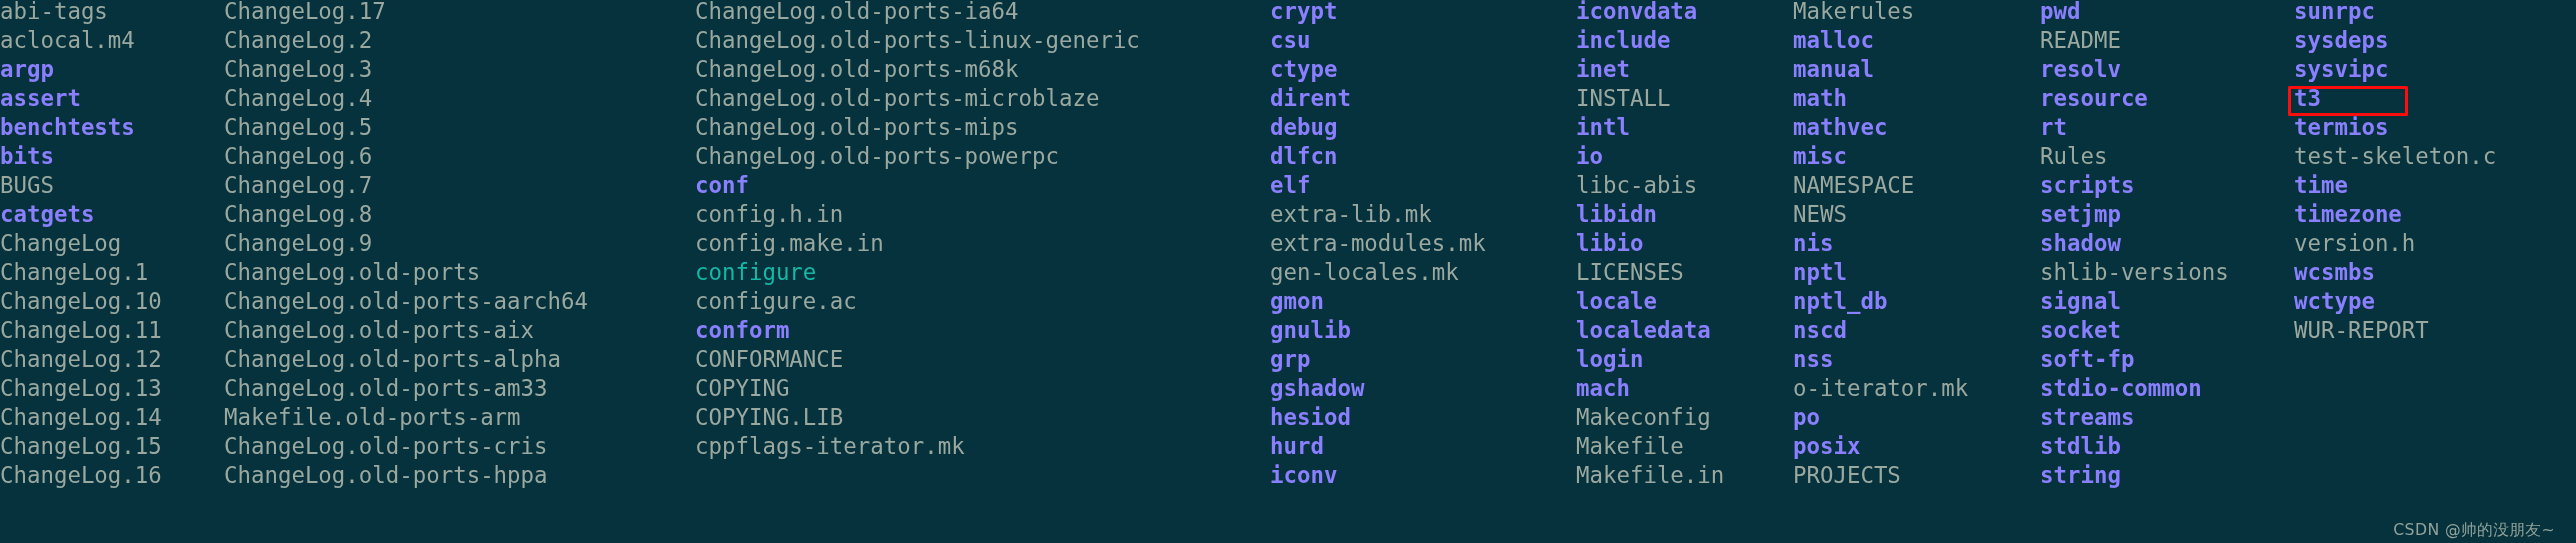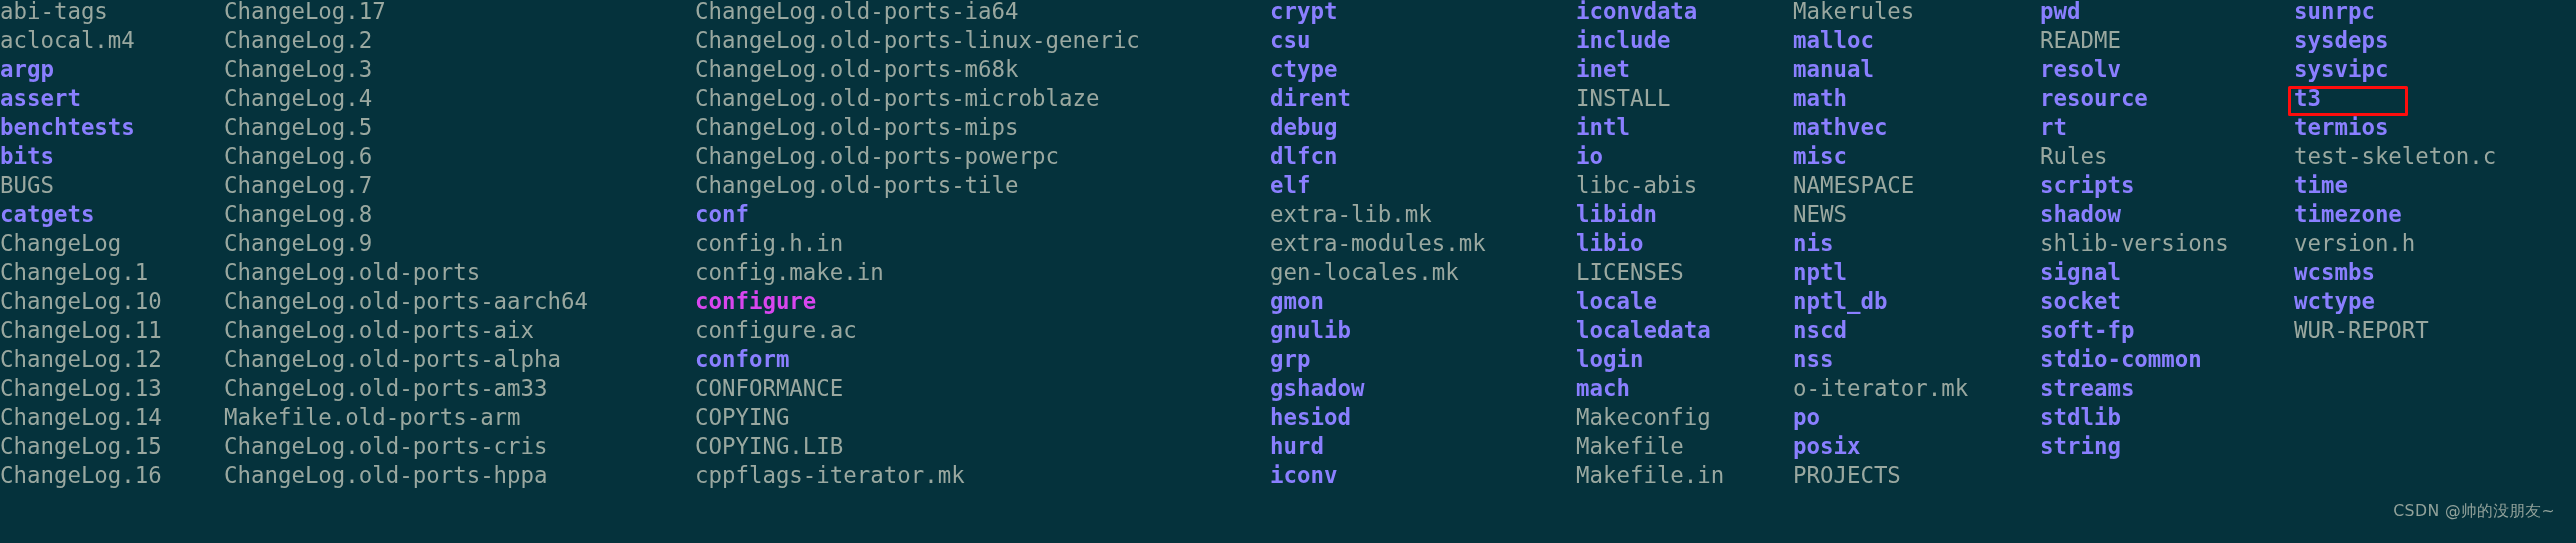--- a/index.html
+++ b/index.html
@@ -41,33 +41,33 @@
     height: 29px;
     white-space: pre;
     letter-spacing: 0px;
     font-weight: normal;
     box-sizing: border-box;
     padding: 0;
     margin: 0;
   }
   .t-file  { color: #9aa8a0; font-weight: normal; }
   .t-dir   { color: #8a7fff; font-weight: bold; }
-  .t-exec  { color: #d946ef; font-weight: bold; }
+  .t-exec  { color: #14b8a6; font-weight: normal; }
 
   .highlight-box {
     position: absolute;
     border: 3.7px solid #ff0d0d;
     box-sizing: border-box;
     pointer-events: none;
     border-radius: 1.5px;
   }
   .watermark {
     position: absolute;
     right: 21px;
-    bottom: 21px;
+    bottom: 2px;
     color: #9aa8a0;
     font-family: "DejaVu Sans", "Liberation Sans", sans-serif;
     font-size: 15.7px;
     letter-spacing: 0.4px;
     white-space: pre;
     opacity: 0.95;
   }
 </style>
 </head>
 <body>
@@ -112,21 +112,20 @@
         <div class="ls-entry t-file">ChangeLog.old-ports-cris</div>
         <div class="ls-entry t-file">ChangeLog.old-ports-hppa</div>
       </div>
       <div class="ls-col" style="width: 575px;">
         <div class="ls-entry t-file">ChangeLog.old-ports-ia64</div>
         <div class="ls-entry t-file">ChangeLog.old-ports-linux-generic</div>
         <div class="ls-entry t-file">ChangeLog.old-ports-m68k</div>
         <div class="ls-entry t-file">ChangeLog.old-ports-microblaze</div>
         <div class="ls-entry t-file">ChangeLog.old-ports-mips</div>
         <div class="ls-entry t-file">ChangeLog.old-ports-powerpc</div>
-        <div class="ls-entry t-file">ChangeLog.old-ports-tile</div>
         <div class="ls-entry t-dir">conf</div>
         <div class="ls-entry t-file">config.h.in</div>
         <div class="ls-entry t-file">config.make.in</div>
         <div class="ls-entry t-exec">configure</div>
         <div class="ls-entry t-file">configure.ac</div>
         <div class="ls-entry t-dir">conform</div>
         <div class="ls-entry t-file">CONFORMANCE</div>
         <div class="ls-entry t-file">COPYING</div>
         <div class="ls-entry t-file">COPYING.LIB</div>
         <div class="ls-entry t-file">cppflags-iterator.mk</div>
@@ -189,20 +188,21 @@
         <div class="ls-entry t-file">PROJECTS</div>
       </div>
       <div class="ls-col" style="width: 254px;">
         <div class="ls-entry t-dir">pwd</div>
         <div class="ls-entry t-file">README</div>
         <div class="ls-entry t-dir">resolv</div>
         <div class="ls-entry t-dir">resource</div>
         <div class="ls-entry t-dir">rt</div>
         <div class="ls-entry t-file">Rules</div>
         <div class="ls-entry t-dir">scripts</div>
+        <div class="ls-entry t-dir">setjmp</div>
         <div class="ls-entry t-dir">shadow</div>
         <div class="ls-entry t-file">shlib-versions</div>
         <div class="ls-entry t-dir">signal</div>
         <div class="ls-entry t-dir">socket</div>
         <div class="ls-entry t-dir">soft-fp</div>
         <div class="ls-entry t-dir">stdio-common</div>
         <div class="ls-entry t-dir">streams</div>
         <div class="ls-entry t-dir">stdlib</div>
         <div class="ls-entry t-dir">string</div>
       </div>

